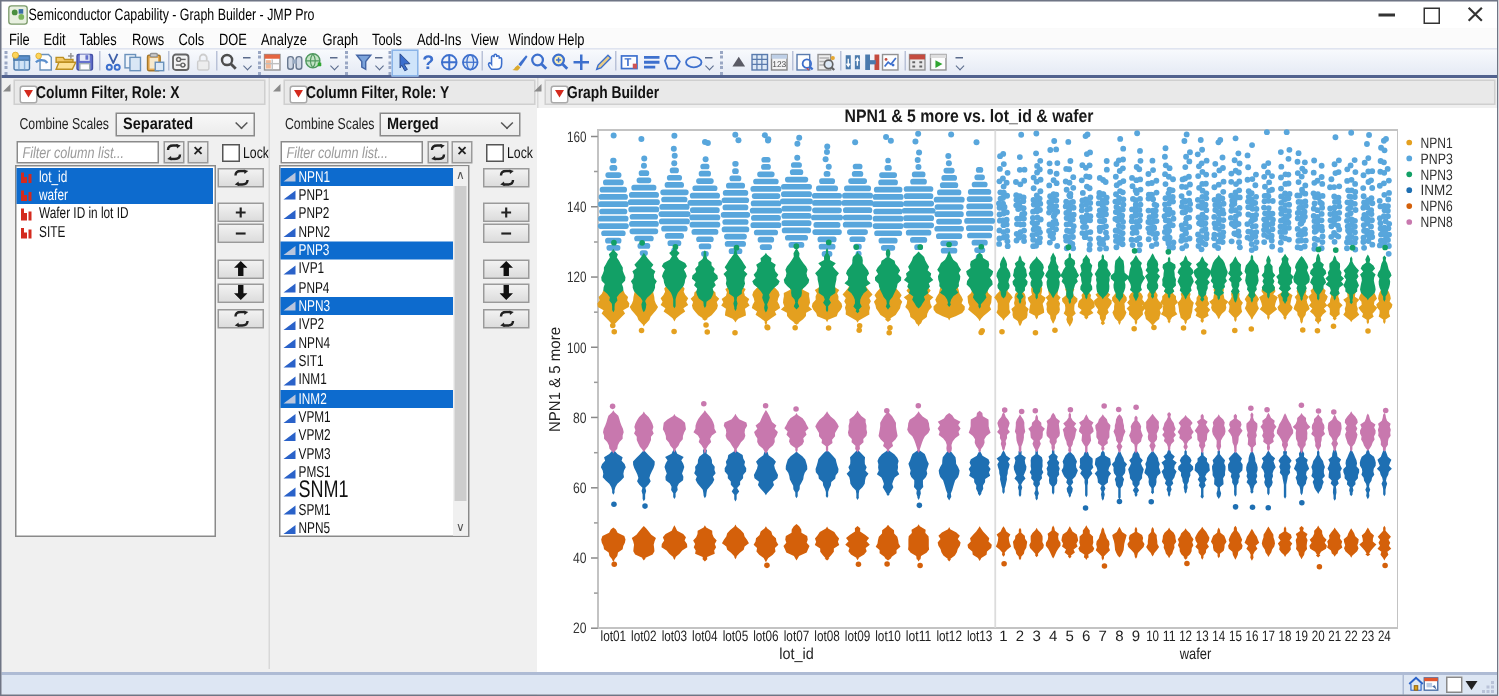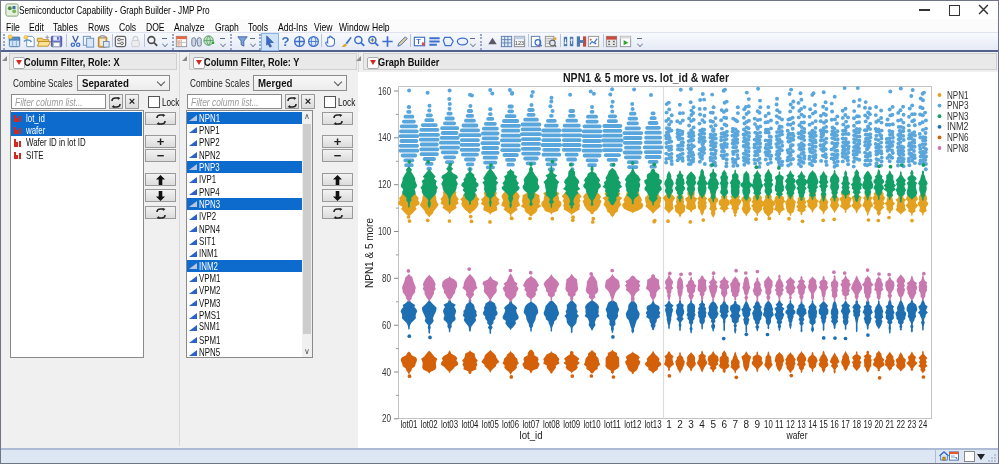--- a/index.html
+++ b/index.html
@@ -420,21 +420,21 @@
     <span style="position:absolute;left:11.5px;top:0;white-space:nowrap;display:inline-block;transform:scaleX(.75);transform-origin:0 50%">VPM2</span>
   </div>
 <div style="position:absolute;left:187px;top:296.75px;width:115px;height:12.35px;color:#111;font-size:10.5px;line-height:12.35px">
     <span style="position:absolute;left:2px;top:3.5px;width:0;height:0;border-left:8px solid transparent;border-bottom:6.5px solid #2a62c9"></span>
     <span style="position:absolute;left:11.5px;top:0;white-space:nowrap;display:inline-block;transform:scaleX(.75);transform-origin:0 50%">VPM3</span>
   </div>
 <div style="position:absolute;left:187px;top:309.10px;width:115px;height:12.35px;color:#111;font-size:10.5px;line-height:12.35px">
     <span style="position:absolute;left:2px;top:3.5px;width:0;height:0;border-left:8px solid transparent;border-bottom:6.5px solid #2a62c9"></span>
     <span style="position:absolute;left:11.5px;top:0;white-space:nowrap;display:inline-block;transform:scaleX(.75);transform-origin:0 50%">PMS1</span>
   </div>
-<div style="position:absolute;left:187px;top:321.45px;width:115px;height:12.35px;color:#111;font-size:10px;line-height:12.35px">
+<div style="position:absolute;left:187px;top:321.45px;width:115px;height:12.35px;color:#111;font-size:16px;line-height:12.35px">
     <span style="position:absolute;left:2px;top:3.5px;width:0;height:0;border-left:8px solid transparent;border-bottom:6.5px solid #2a62c9"></span>
     <span style="position:absolute;left:11.5px;top:0;white-space:nowrap;display:inline-block;transform:scaleX(.75);transform-origin:0 50%">SNM1</span>
   </div>
 <div style="position:absolute;left:187px;top:333.80px;width:115px;height:12.35px;color:#111;font-size:10.5px;line-height:12.35px">
     <span style="position:absolute;left:2px;top:3.5px;width:0;height:0;border-left:8px solid transparent;border-bottom:6.5px solid #2a62c9"></span>
     <span style="position:absolute;left:11.5px;top:0;white-space:nowrap;display:inline-block;transform:scaleX(.75);transform-origin:0 50%">SPM1</span>
   </div>
 <div style="position:absolute;left:187px;top:346.15px;width:115px;height:12.35px;color:#111;font-size:10.5px;line-height:12.35px">
     <span style="position:absolute;left:2px;top:3.5px;width:0;height:0;border-left:8px solid transparent;border-bottom:6.5px solid #2a62c9"></span>
     <span style="position:absolute;left:11.5px;top:0;white-space:nowrap;display:inline-block;transform:scaleX(.75);transform-origin:0 50%">NPN5</span>

